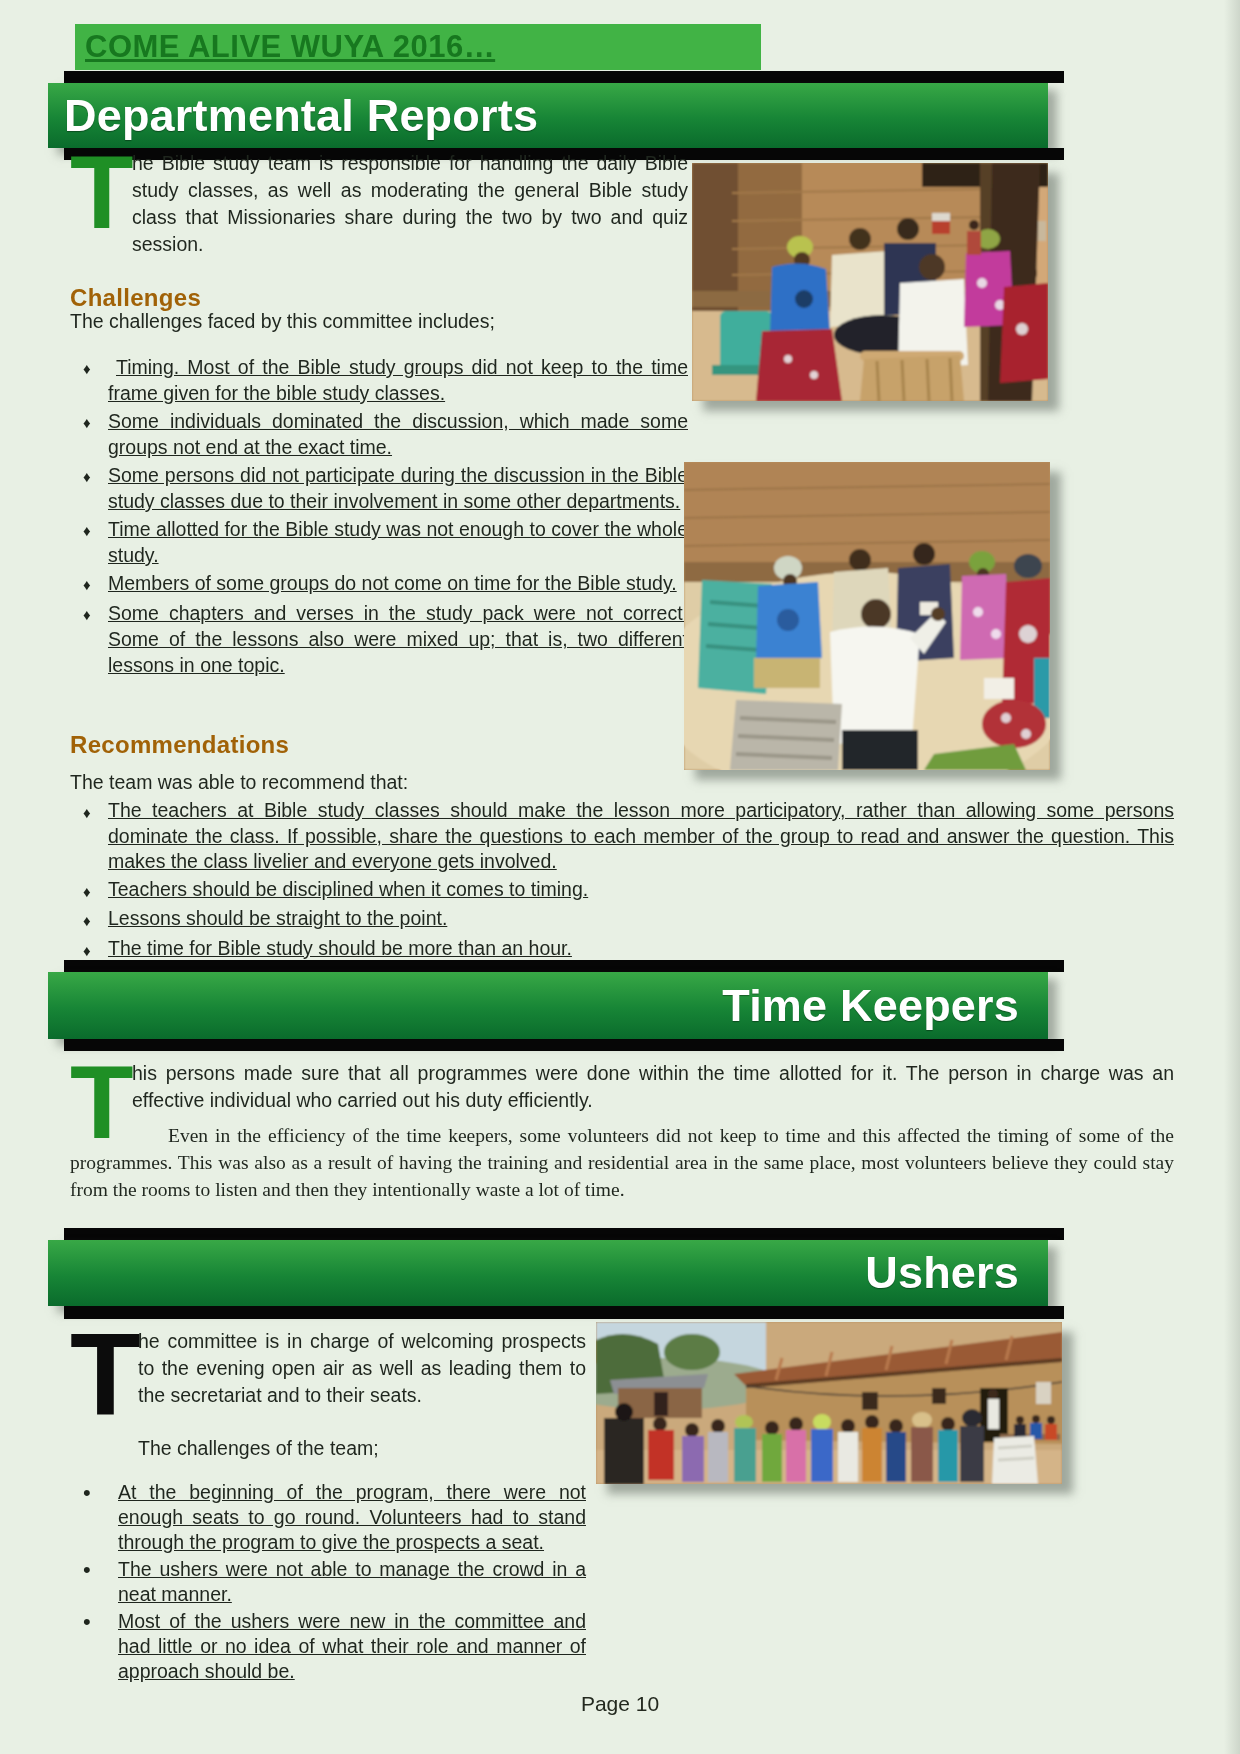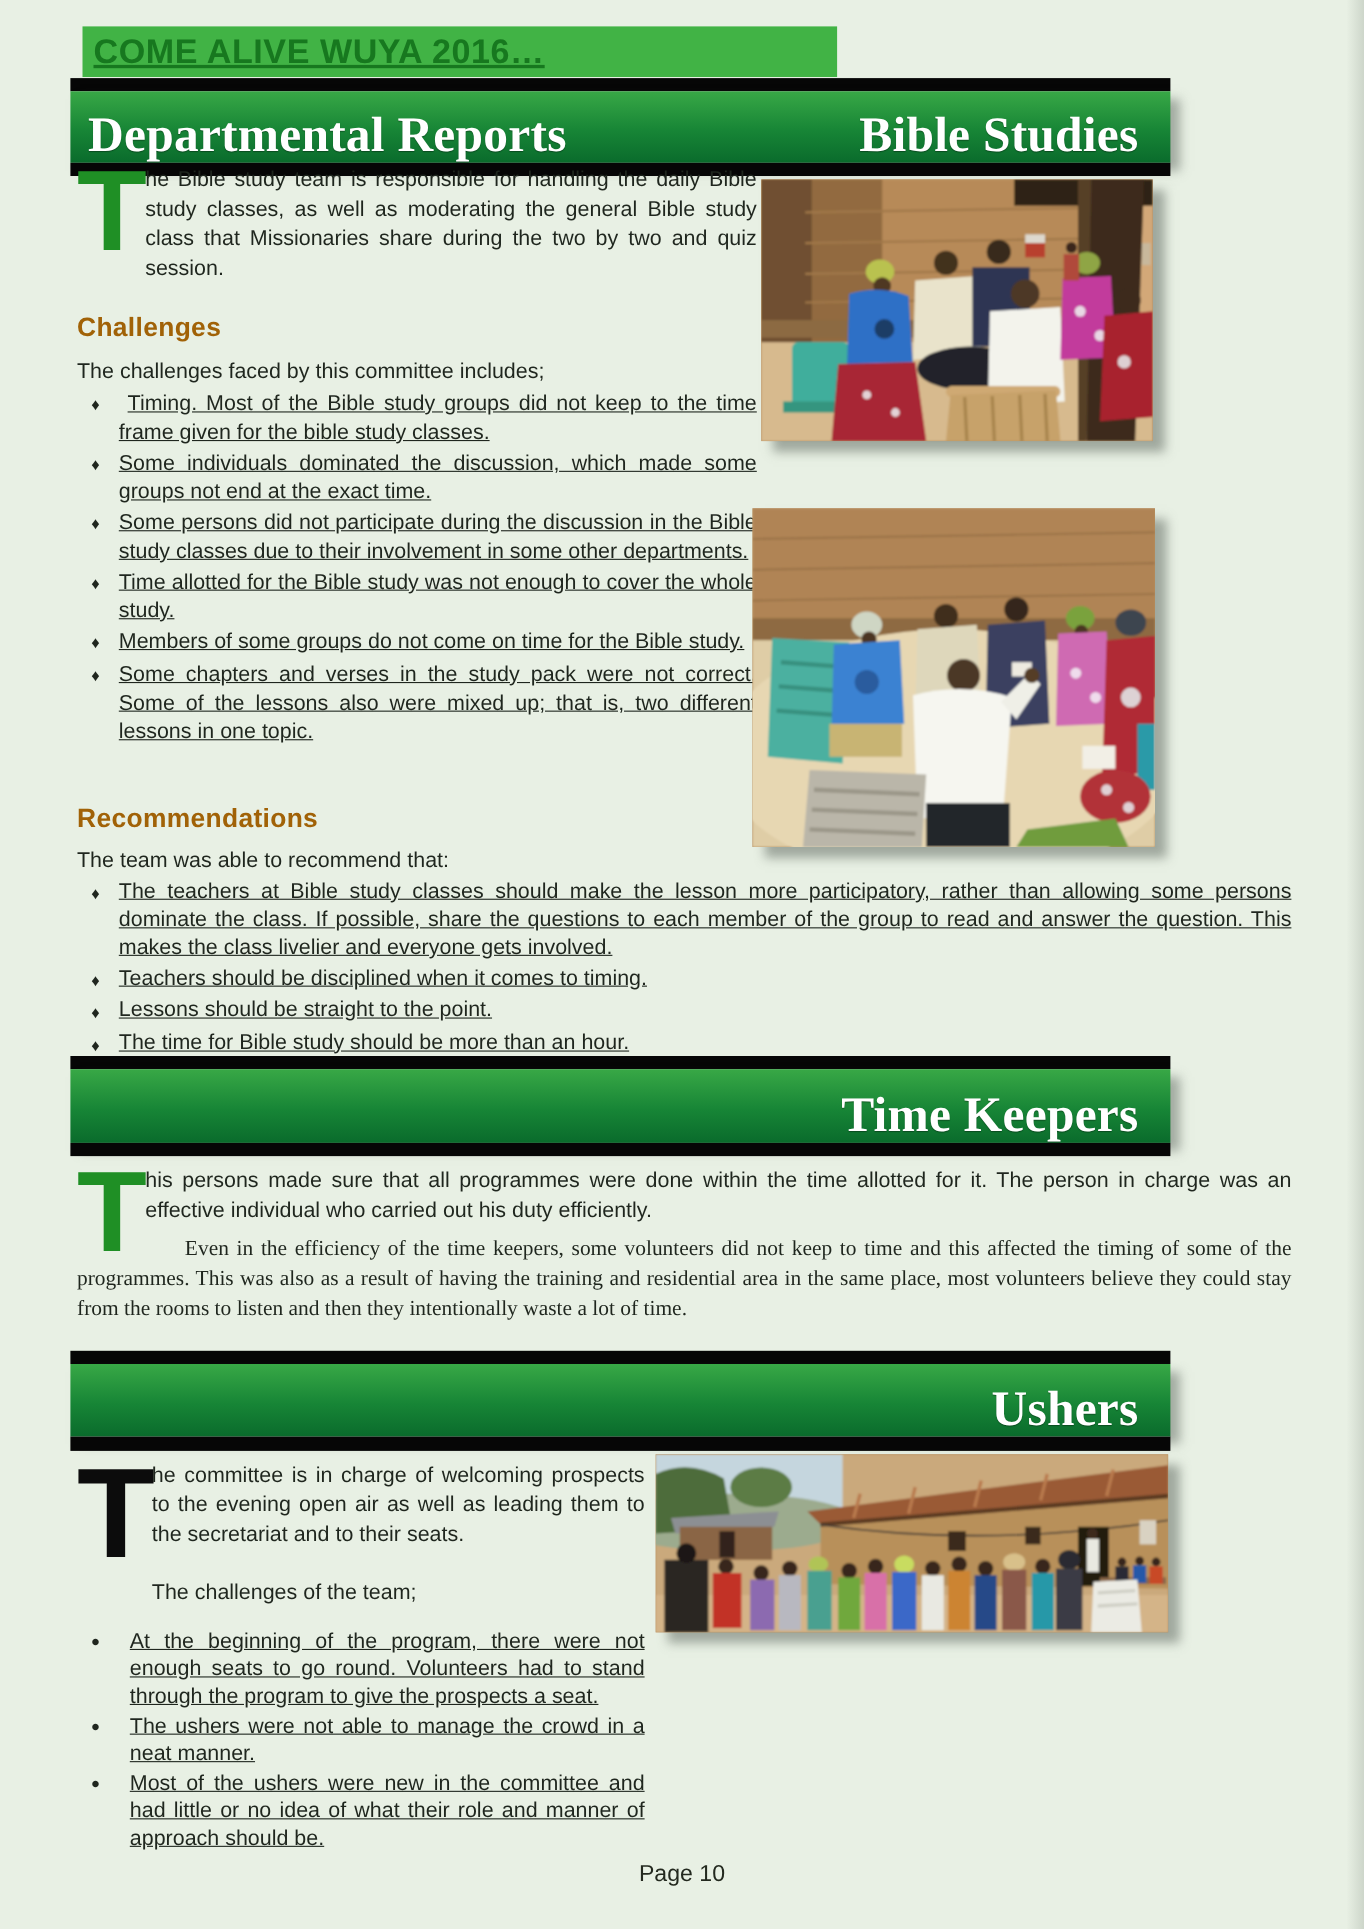--- a/index.html
+++ b/index.html
@@ -21,25 +21,24 @@
     left:75px; top:24px; width:686px; height:46px;
     background:#41b345; display:flex; align-items:center;
   }
   .kicker span{
     font-size:31px; font-weight:bold; color:#17781f;
     text-decoration:underline; text-decoration-thickness:3px;
     padding-left:10px; letter-spacing:.5px;
   }
   .bar { background:#060606; height:12px; width:1000px; left:64px; }
   .banner {
-    width:1000px; left:64px;
+    width:1000px; left:48px;
     background:linear-gradient(180deg,#38a846 0%, #178536 55%, #0a6b2c 100%);
-    display:flex; align-items:flex-end; box-sizing:border-box;
+    display:flex; align-items:center; box-sizing:border-box;
     box-shadow:9px 7px 9px rgba(105,115,105,.55);
-    font-family:Liberation Serif, serif;
   }
   .banner .t { color:#ffffff; font-weight:bold; font-size:45px; letter-spacing:.2px;
                text-shadow:0 1px 1px rgba(0,0,0,.35); white-space:nowrap; }
   .banner-main { top:83px; height:65px; justify-content:space-between; padding:0 29px 0 16px; }
   .banner-right { justify-content:flex-end; padding-right:29px; height:67px; }
 
   
   .body-txt { font-size:19.5px; line-height:26px; text-align:justify; color:#1f261e; }
   .lh27 { line-height:27px; }
   .dc {
@@ -73,31 +72,30 @@
 <body>
 
 <div class="page">
 
   <div class="abs kicker">
     <span>COME ALIVE WUYA 2016…</span>
   </div>
   <div class="abs bar" style="top:71px;"></div>
   <div class="abs banner banner-main">
     <span class="t">Departmental Reports</span>
-    <span class="t">Bible Studies</span>
   </div>
   <div class="abs bar" style="top:148px;"></div>
 
   <div class="abs body-txt lh27" style="left:70px; top:150px; width:618px;">
     <span class="dc dc-green">T</span>
     <span>he Bible study team is responsible for handling the daily Bible study classes, as well as moderating the general Bible study class that Missionaries share during the two by two and quiz session.</span>
   </div>
 
   <div class="abs sec-head" style="left:70px; top:284px;">Challenges</div>
-  <div class="abs body-txt" style="left:70px; top:325px; width:618px; text-align:left;">The challenges faced by this committee includes;</div>
+  <div class="abs body-txt" style="left:70px; top:308px; width:618px; text-align:left;">The challenges faced by this committee includes;</div>
 
   <div class="abs body-txt blist" style="left:70px; top:354px; width:618px;">
     <div class="item">
       <span class="m">♦</span>
       <span class="t" style="text-indent:8px;">Timing. Most of the Bible study groups did not keep to the time frame given for the bible study classes.</span>
     </div>
     <div class="item">
       <span class="m">♦</span>
       <span class="t">Some individuals dominated the discussion, which made some groups not end at the exact time.</span>
     </div>

